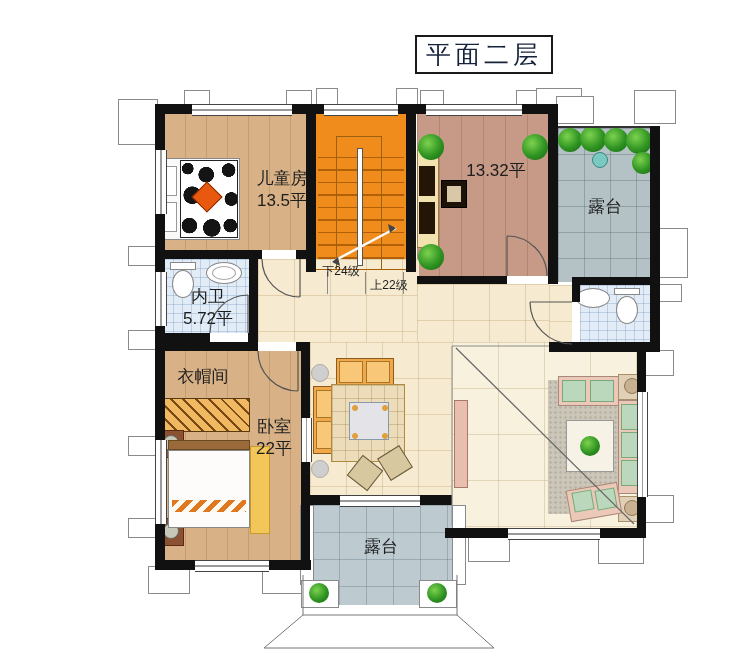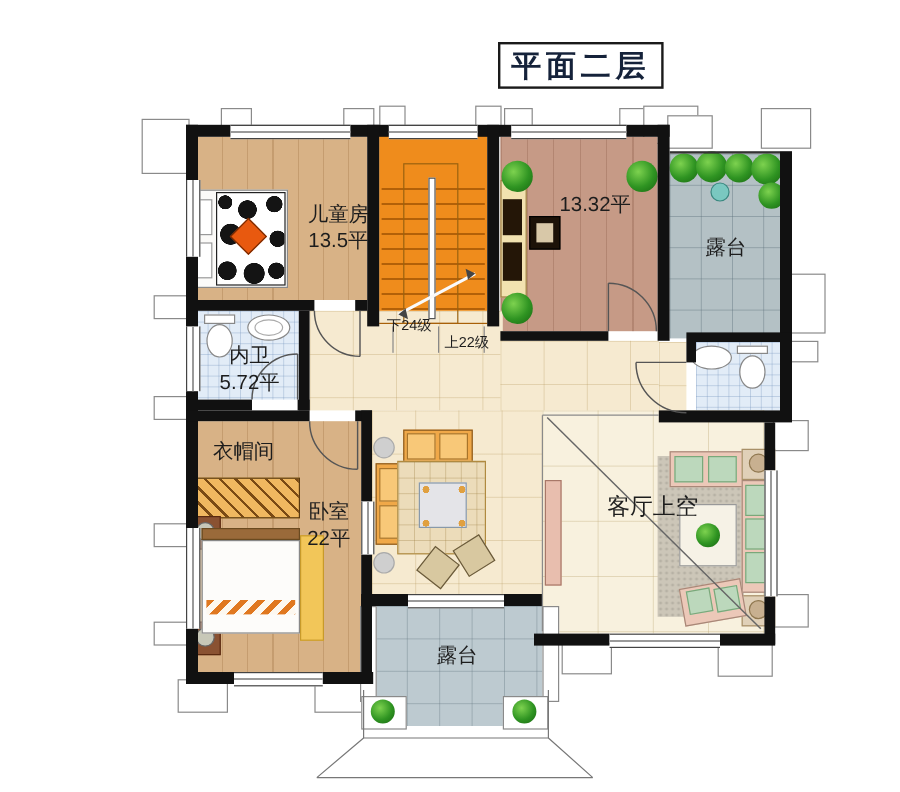--- a/index.html
+++ b/index.html
@@ -50,21 +50,21 @@
        font-size:17px;}
   .lbl span{display:block;}
   .lbl-small{font-size:12px;}
   .lbl-big{font-size:19px;}
   
   .hdr-navy{position:absolute;left:183px;top:32px;width:230px;height:41px;
             background:var(--title-bg,#1a2742);color:#fff;display:flex;align-items:center;
             justify-content:center;font-size:25px;letter-spacing:1px;}
   .hdr-white{position:absolute;left:415px;top:35px;width:138px;height:39px;background:#fff;
             border:2px solid #1a1a1a;color:#15223a;display:flex;align-items:center;
-            justify-content:center;font-size:25px;letter-spacing:4px;box-sizing:border-box;font-weight:bold;}
+            justify-content:center;font-size:25px;letter-spacing:4px;box-sizing:border-box;}
   svg.overlay{position:absolute;left:0;top:0;pointer-events:none;}
 </style>
 </head>
 <body>
 
 <div id="canvas">
 
   <div class="hdr-white">平面二层</div>
 
   <div class="pillar" style="left:118px;top:99px;width:38px;height:44px"></div>
@@ -303,20 +303,17 @@
   <div class="lbl lbl-small" style="left:368px;top:278px;width:42px">
     <span>上22级</span>
   </div>
   <div class="lbl" style="left:166px;top:366px;width:74px">
     <span>衣帽间</span>
   </div>
   <div class="lbl" style="left:246px;top:416px;width:56px">
     <span>卧室</span>
     <span>22平</span>
   </div>
-  <div class="lbl lbl-big" style="left:496px;top:410px;width:96px">
-    <span>客厅上空</span>
-  </div>
   <div class="lbl" style="left:348px;top:536px;width:66px">
     <span>露台</span>
   </div>
 
 </div>
 
 </body></html>

